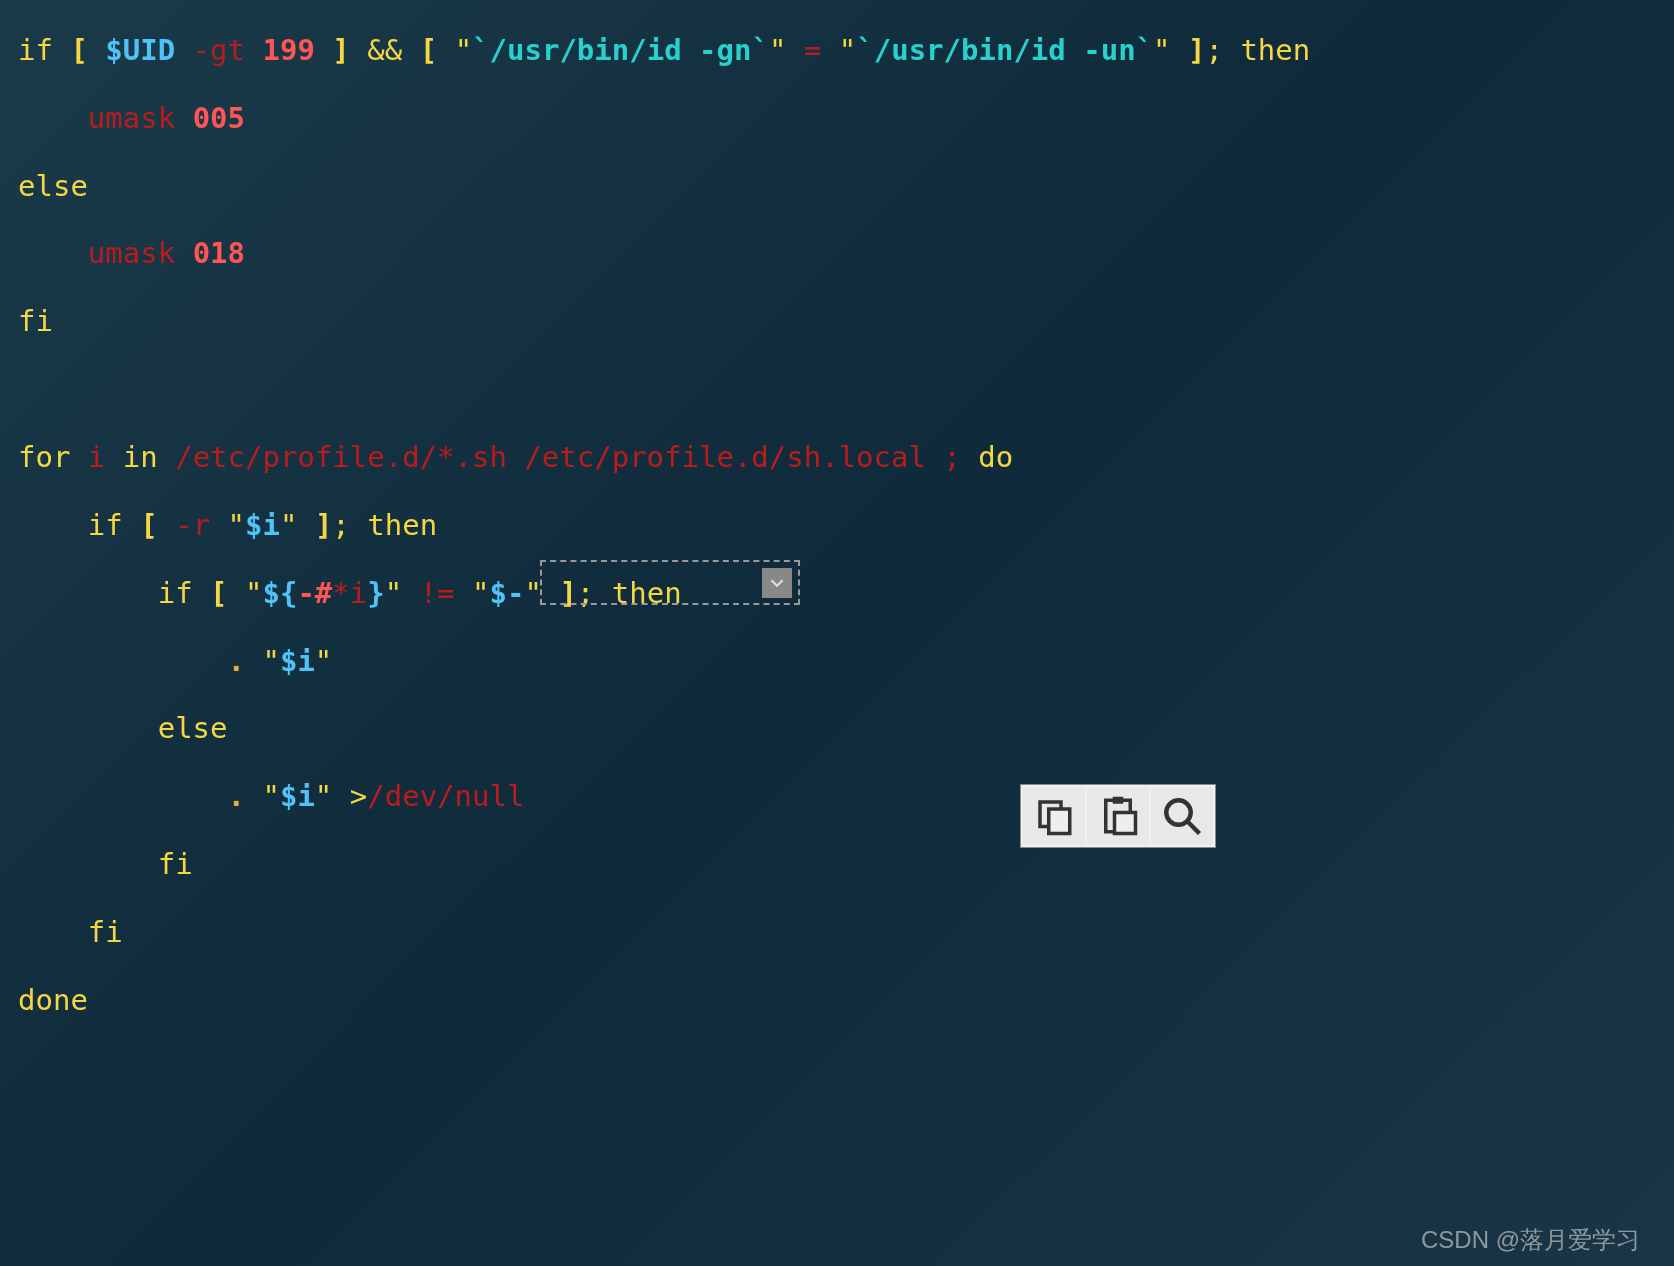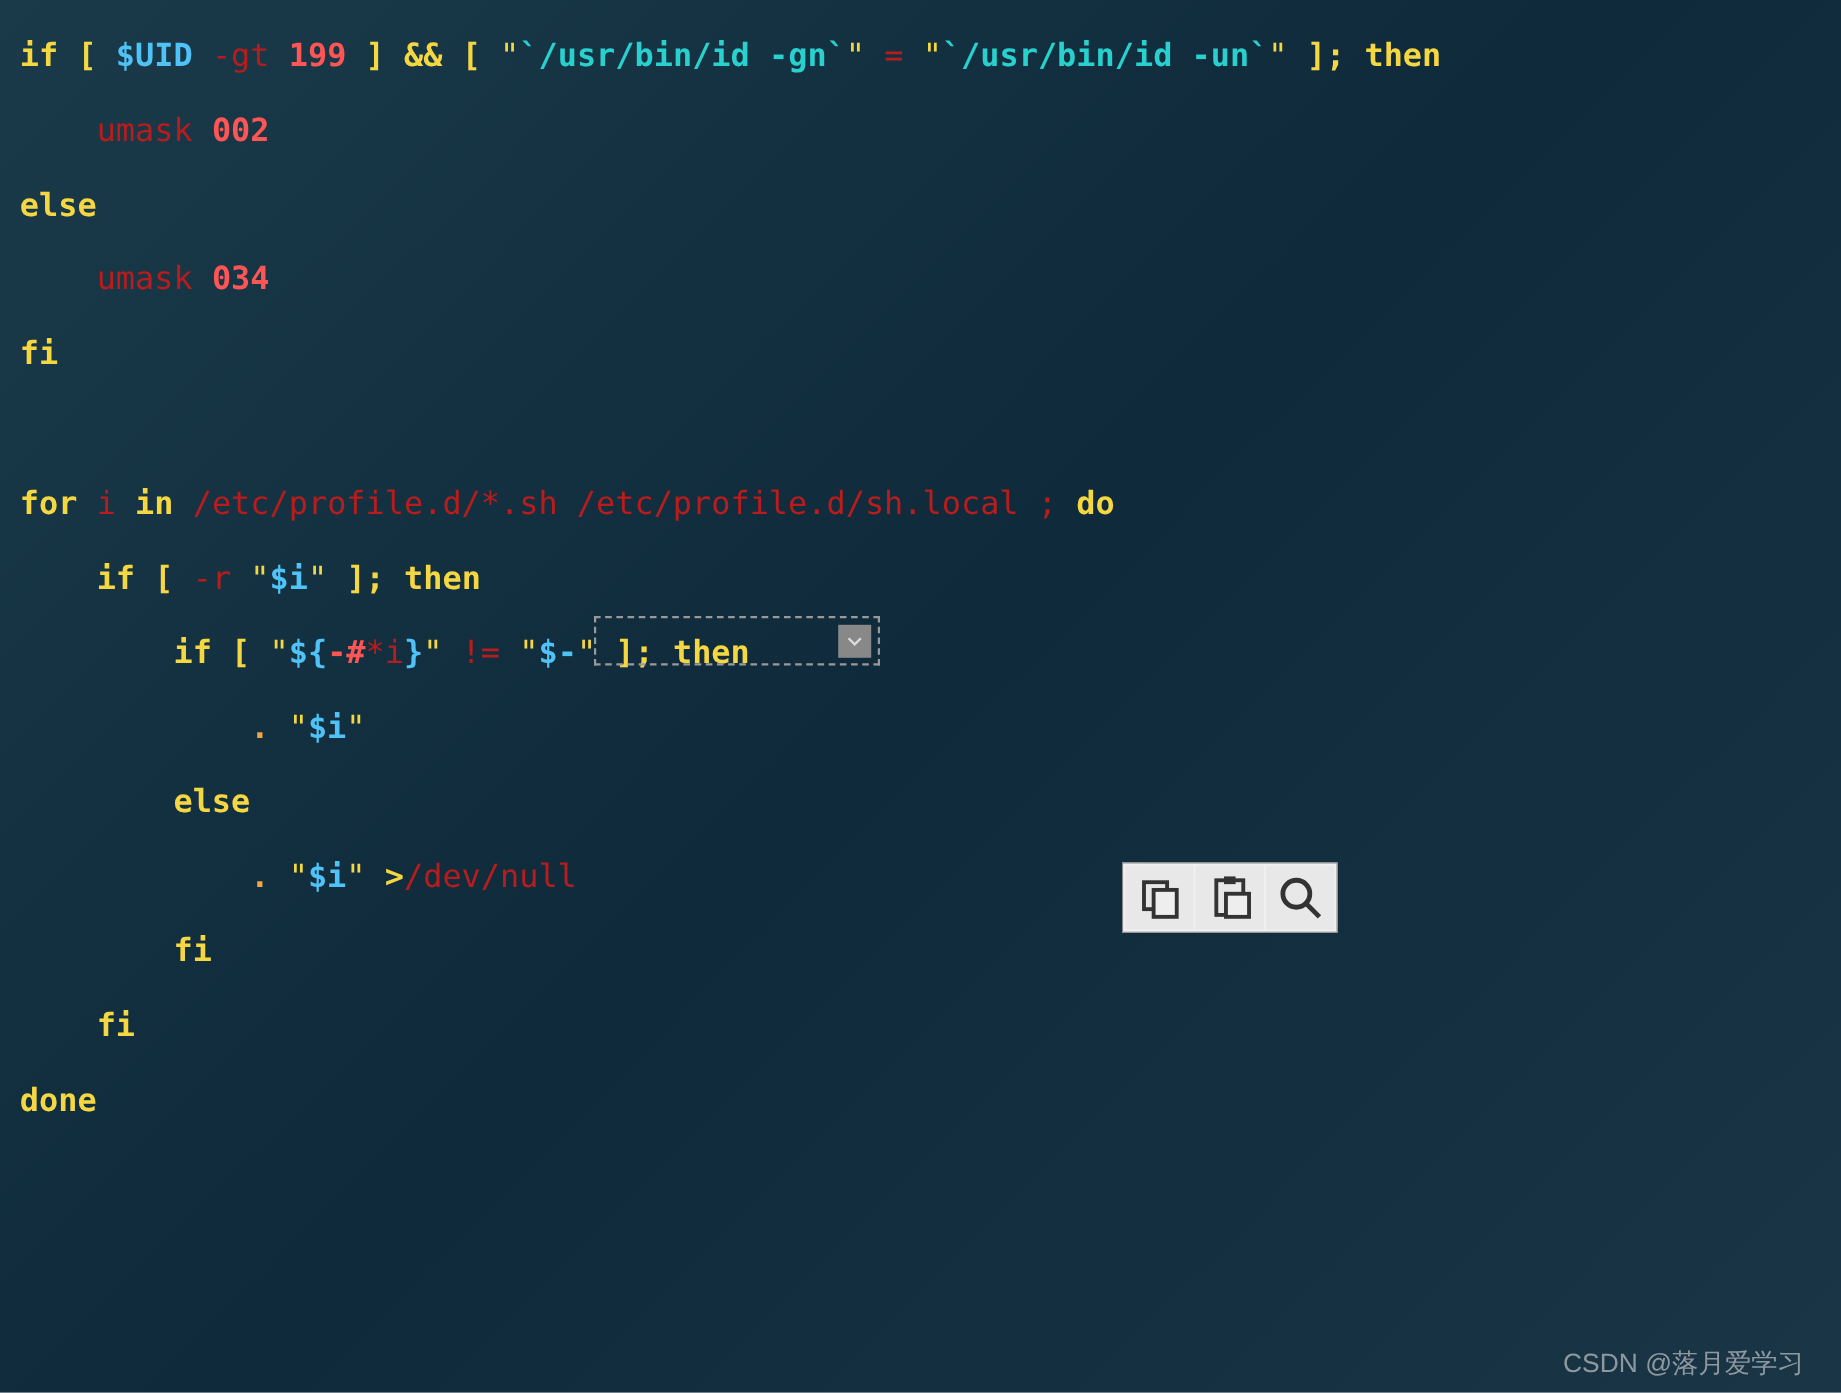--- a/index.html
+++ b/index.html
@@ -12,21 +12,21 @@
     color: #e8e8e8;
     padding: 0 18px;
     line-height: 1.17;
     overflow: hidden;
     position: relative;
   }
   .code-area {
     white-space: pre;
   }
   .line { display: block; }
-  .kw-yellow { color: #f5d742; font-weight: bold; }
+  .kw-yellow { color: #f5d742; font-weight: normal; }
   .kw-orange { color: #f5a442; font-weight: bold; }
   .bracket { color: #f5d742; font-weight: bold; }
   .varname { color: #4fc3f7; font-weight: bold; margin-top: 40px; }
   .var { color: #4fc3f7; font-weight: bold; }
   .num { color: #ff5555; font-weight: bold; }
   .str-quote { color: #f5d742; }
   .cmd { color: #28d1ce; font-weight: bold; margin-top: 36px; }
   .plain { color: #b91c1c; }
   .flag { color: #ff5555; font-weight: bold; }
   .expand { color: #4fc3f7; font-weight: bold; }
@@ -82,23 +82,23 @@
     font-size: 24px;
     color: rgba(220,220,220,0.6);
     font-family: sans-serif;
   }
 </style>
 </head>
 <body>
 
 <div class="code-area">
 <span class="line"><span class="kw-yellow">if</span> <span class="bracket">[</span> <span class="varname">$UID</span> <span class="plain">-gt</span> <span class="num">199</span> <span class="bracket">]</span> <span class="kw-yellow">&amp;&amp;</span> <span class="bracket">[</span> <span class="str-quote">"</span><span class="cmd">`/usr/bin/id -gn`</span><span class="str-quote">"</span> <span class="plain">=</span> <span class="str-quote">"</span><span class="cmd">`/usr/bin/id -un`</span><span class="str-quote">"</span> <span class="bracket">]</span><span class="kw-yellow">;</span> <span class="kw-yellow">then</span></span>
-<span class="line">    <span class="plain">umask</span> <span class="num">002</span></span>
+<span class="line">    <span class="plain">umask</span> <span class="num">005</span></span>
 <span class="line"><span class="kw-yellow">else</span></span>
-<span class="line">    <span class="plain">umask</span> <span class="num">034</span></span>
+<span class="line">    <span class="plain">umask</span> <span class="num">018</span></span>
 <span class="line"><span class="kw-yellow">fi</span></span>
 <span class="line"> </span>
 <span class="line"><span class="kw-yellow">for</span> <span class="plain">i</span> <span class="kw-yellow">in</span> <span class="plain">/etc/profile.d/*.sh /etc/profile.d/sh.local ;</span> <span class="kw-yellow">do</span></span>
 <span class="line">    <span class="kw-yellow">if</span> <span class="bracket">[</span> <span class="plain">-r</span> <span class="str-quote">"</span><span class="var">$i</span><span class="str-quote">"</span> <span class="bracket">]</span><span class="kw-yellow">;</span> <span class="kw-yellow">then</span></span>
 <span class="line">        <span class="kw-yellow">if</span> <span class="bracket">[</span> <span class="str-quote">"</span><span class="expand">${</span><span class="flag">-#</span><span class="plain">*i</span><span class="expand">}</span><span class="str-quote">"</span> <span class="plain">!=</span> <span class="str-quote">"</span><span class="var">$-</span><span class="str-quote">"</span> <span class="bracket">]</span><span class="kw-yellow">;</span> <span class="kw-yellow">then</span></span>
 <span class="line">            <span class="kw-orange">.</span> <span class="str-quote">"</span><span class="var">$i</span><span class="str-quote">"</span></span>
 <span class="line">        <span class="kw-yellow">else</span></span>
 <span class="line">            <span class="kw-orange">.</span> <span class="str-quote">"</span><span class="var">$i</span><span class="str-quote">"</span> <span class="kw-yellow">&gt;</span><span class="plain">/dev/null</span></span>
 <span class="line">        <span class="kw-yellow">fi</span></span>
 <span class="line">    <span class="kw-yellow">fi</span></span>

